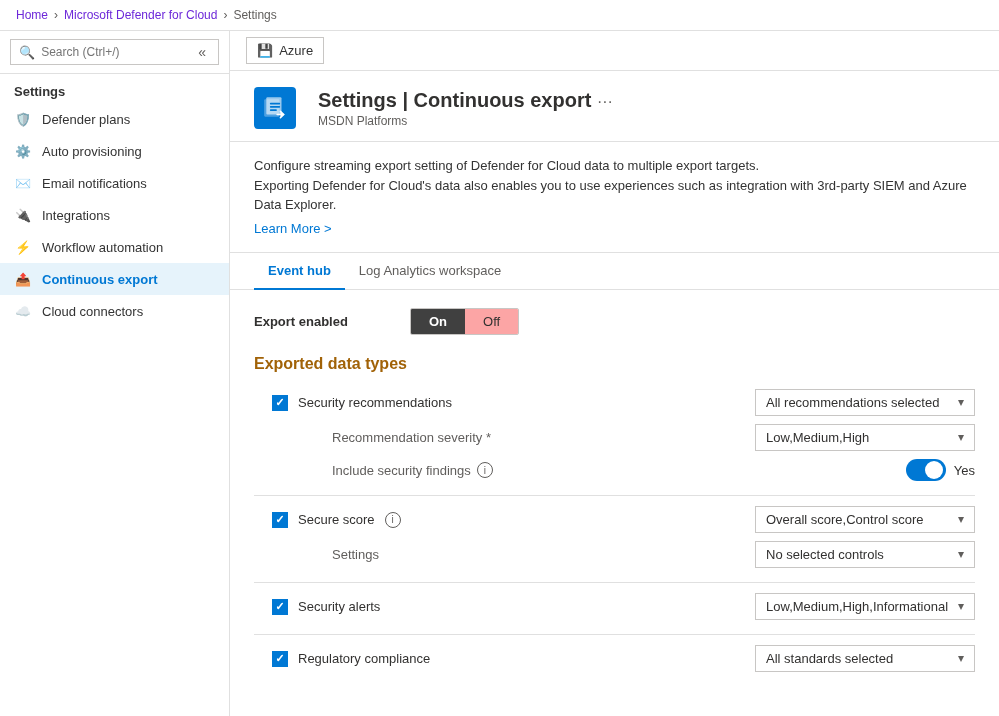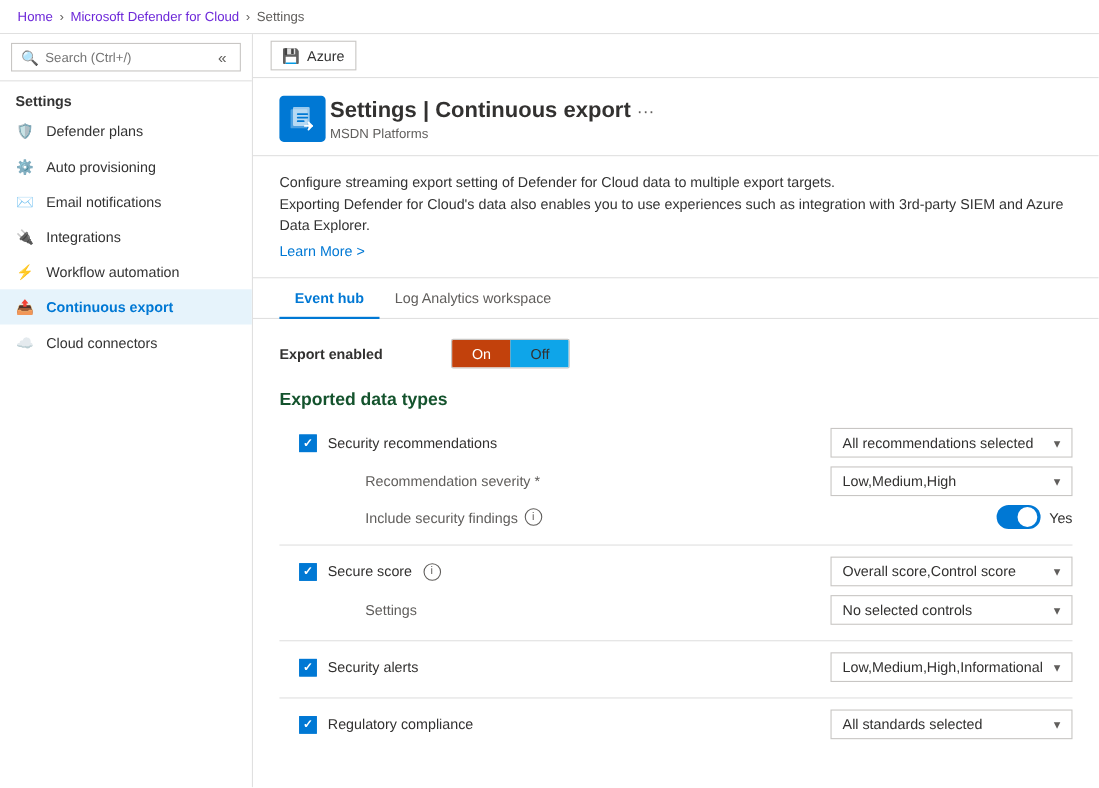--- a/index.html
+++ b/index.html
@@ -30,60 +30,60 @@
     .main { flex: 1; display: flex; flex-direction: column; overflow: hidden; }
 
     
     .toolbar { padding: 6px 16px; border-bottom: 1px solid #e0e0e0; display: flex; align-items: center; gap: 12px; }
     .toolbar-btn { display: flex; align-items: center; gap: 6px; padding: 5px 10px; border: 1px solid #c8c6c4; background: #fff; cursor: pointer; font-size: 13px; color: #333; }
 
     
     .content { flex: 1; overflow-y: auto; padding: 0; }
 
     
-    .page-header { display: flex; align-items: center; gap: 4px; padding: 16px 24px 12px; border-bottom: 1px solid #e0e0e0; }
+    .page-header { display: flex; align-items: center; gap: 22px; padding: 16px 24px 12px; border-bottom: 1px solid #e0e0e0; }
     .page-icon { width: 42px; height: 42px; background: #0078d4; display: flex; align-items: center; justify-content: center; border-radius: 4px; }
     .page-icon svg { width: 26px; height: 26px; fill: #fff; }
     .page-title-area h1 { font-size: 20px; font-weight: 600; color: #323130; }
 
     
     .description { padding: 14px 24px; font-size: 13px; color: #333; line-height: 1.5; border-bottom: 1px solid #e0e0e0; }
     .description a { color: #0078d4; text-decoration: none; }
 
     
     .tabs { display: flex; padding: 0 24px; border-bottom: 1px solid #e0e0e0; }
     .tab { padding: 10px 14px; cursor: pointer; font-size: 13px; color: #605e5c; border-bottom: 2px solid transparent; margin-bottom: -1px; }
     .tab.active { color: #0078d4; border-bottom: 2px solid #0078d4; font-weight: 600; }
 
     
     .form-area { padding: 18px 24px; }
 
     
     .export-row { display: flex; align-items: center; gap: 16px; margin-bottom: 20px; }
     .export-label { font-size: 13px; font-weight: 600; color: #323130; min-width: 140px; }
     .toggle-group { display: flex; border: 1px solid #c8c6c4; border-radius: 2px; overflow: hidden; }
-    .toggle-opt { padding: 5px 18px; font-size: 13px; cursor: pointer; background: #0ea5e9; color: #323130; }
-    .toggle-opt.selected { background: #c2410c; color: #fff; }
-
-    
-    .section-title { font-size: 16px; font-weight: 600; color: #14532d; margin-bottom: 16px; }
+    .toggle-opt { padding: 5px 18px; font-size: 13px; cursor: pointer; background: #fca5a5; color: #323130; }
+    .toggle-opt.selected { background: #404040; color: #fff; font-weight: bold; }
+
+    
+    .section-title { font-size: 16px; font-weight: 600; color: #a16207; margin-bottom: 16px; }
 
     
     .data-type-row { margin-bottom: 14px; }
     .data-type-main { display: flex; align-items: center; justify-content: space-between; margin-bottom: 8px; }
     .data-type-left { display: flex; align-items: center; gap: 10px; padding-left: 18px; }
     .data-type-label { font-size: 13px; color: #323130; font-weight: 500; }
     .info-icon { width: 16px; height: 16px; border-radius: 50%; border: 1px solid #605e5c; display: flex; align-items: center; justify-content: center; font-size: 10px; color: #605e5c; cursor: help; }
 
     
     .checkbox { width: 16px; height: 16px; background: #0078d4; border: 1px solid #0078d4; display: flex; align-items: center; justify-content: center; flex-shrink: 0; }
     .checkbox::after { content: '✓'; color: #fff; font-size: 11px; font-weight: 700; }
 
     
-    .dropdown { display: flex; align-items: center; justify-content: space-between; border: 1px solid #c8c6c4; padding: 5px 10px; min-width: 220px; background: #fff; cursor: pointer; font-size: 13px; color: #323130; }
+    .dropdown { display: flex; align-items: flex-start; justify-content: space-between; border: 1px solid #c8c6c4; padding: 5px 10px; min-width: 220px; background: #fff; cursor: pointer; font-size: 13px; color: #323130; }
     .dropdown-arrow { color: #605e5c; font-size: 12px; }
 
     
     .sub-row { display: flex; align-items: center; justify-content: space-between; padding-left: 42px; margin-bottom: 8px; }
     .sub-label { font-size: 13px; color: #605e5c; display: flex; align-items: center; gap: 6px; margin-left: 36px; }
 
     
     .toggle-switch { display: flex; align-items: center; gap: 8px; }
     .switch { width: 40px; height: 22px; background: #0078d4; border-radius: 11px; position: relative; cursor: pointer; }
     .switch-thumb { width: 18px; height: 18px; background: #fff; border-radius: 50%; position: absolute; top: 2px; right: 3px; transition: right 0.2s; }

